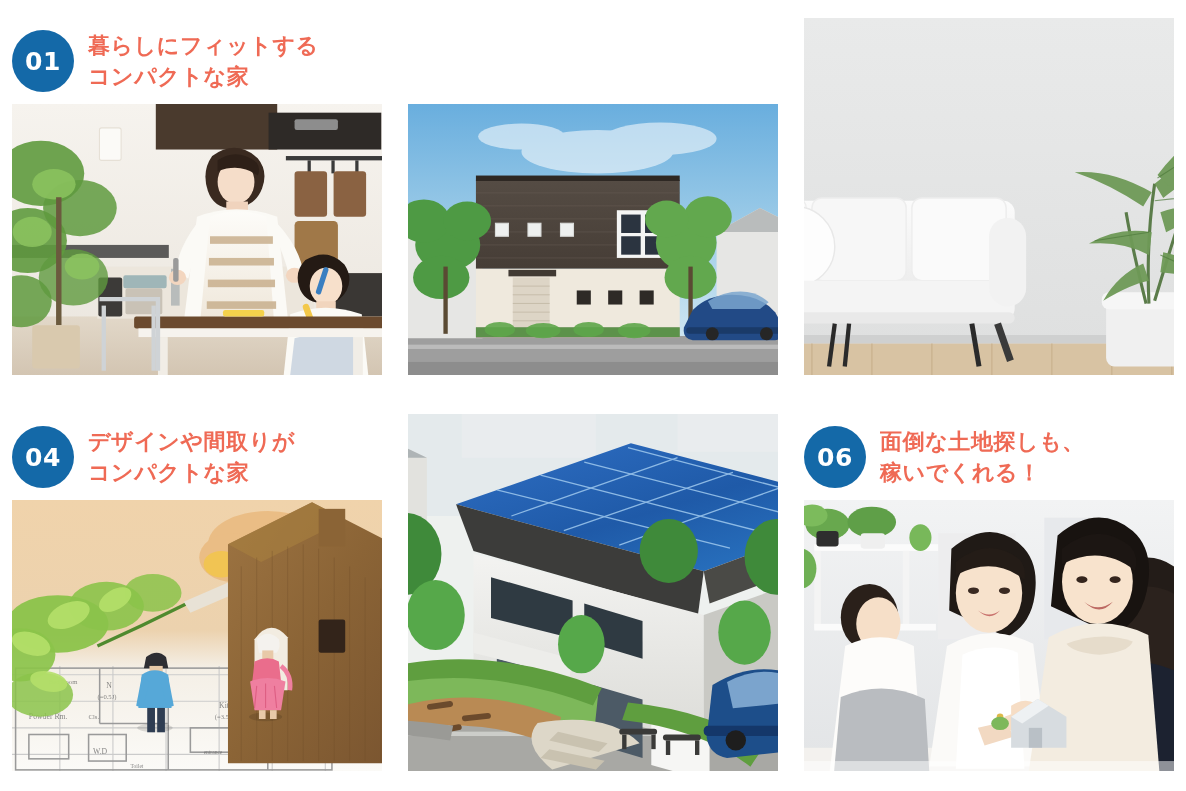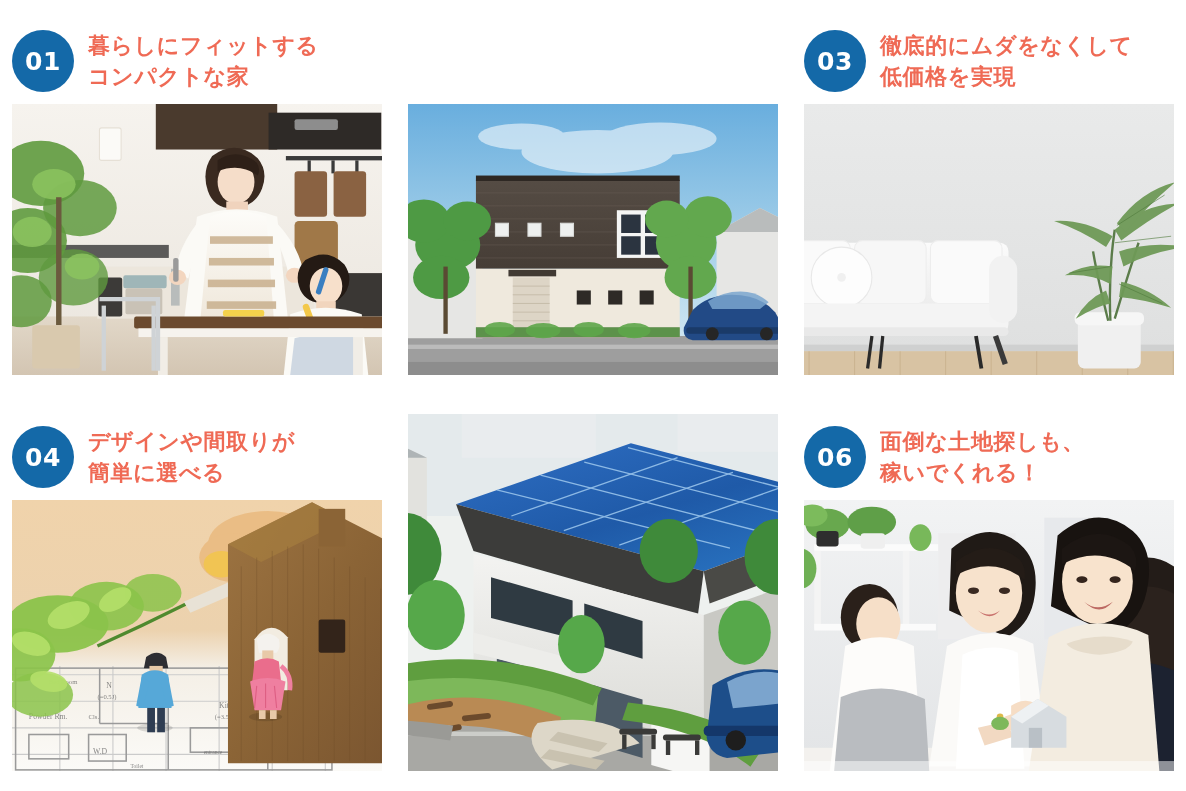--- a/index.html
+++ b/index.html
@@ -262,25 +262,20 @@
           <path d="M292 182 q14 -9 30 -9 q16 0 26 10 l-8 6 h-44z" fill="#7aa6cf" opacity="0.85"></path>
           <rect x="272" y="206" width="90" height="6" rx="3" fill="#1a3a68"></rect>
           <circle cx="296" cy="212" r="6" fill="#262626"></circle>
           <circle cx="346" cy="212" r="6" fill="#262626"></circle>
         </g>
       </svg>
     </div>
   </div>
 
   <div class="feature-card">
-    <div class="card-header">
-      <div class="badge">03</div>
-      <div class="card-title">徹底的にムダをなくして
-低価格を実現</div>
-    </div>
     <div class="card-photo">
       <svg viewBox="0 0 372 250" preserveAspectRatio="xMidYMid slice" role="img">
         <defs>
           <linearGradient id="w3" x1="0" y1="0" x2="0" y2="1">
             <stop offset="0" stop-color="#e9eaea"></stop>
               <stop offset="1" stop-color="#dedfdf"></stop>
           </linearGradient>
           <linearGradient id="sofa3" x1="0" y1="0" x2="0" y2="1">
             <stop offset="0" stop-color="#fbfbfb"></stop>
               <stop offset="1" stop-color="#ececec"></stop>
@@ -329,21 +324,21 @@
           </g>
         </g>
       </svg>
     </div>
   </div>
 
   <div class="feature-card">
     <div class="card-header">
       <div class="badge">04</div>
       <div class="card-title">デザインや間取りが
-簡単に選べる</div>
+コンパクトな家</div>
     </div>
     <div class="card-photo">
       <svg viewBox="0 0 372 245" preserveAspectRatio="xMidYMid slice" role="img">
         <defs>
           <linearGradient id="bg4" x1="0" y1="0" x2="0" y2="1">
             <stop offset="0" stop-color="#f0d3ab"></stop>
               <stop offset="0.48" stop-color="#ecd2ae"></stop>
               <stop offset="0.62" stop-color="#f4efe6"></stop>
               <stop offset="1" stop-color="#fbfaf7"></stop>
           </linearGradient>

